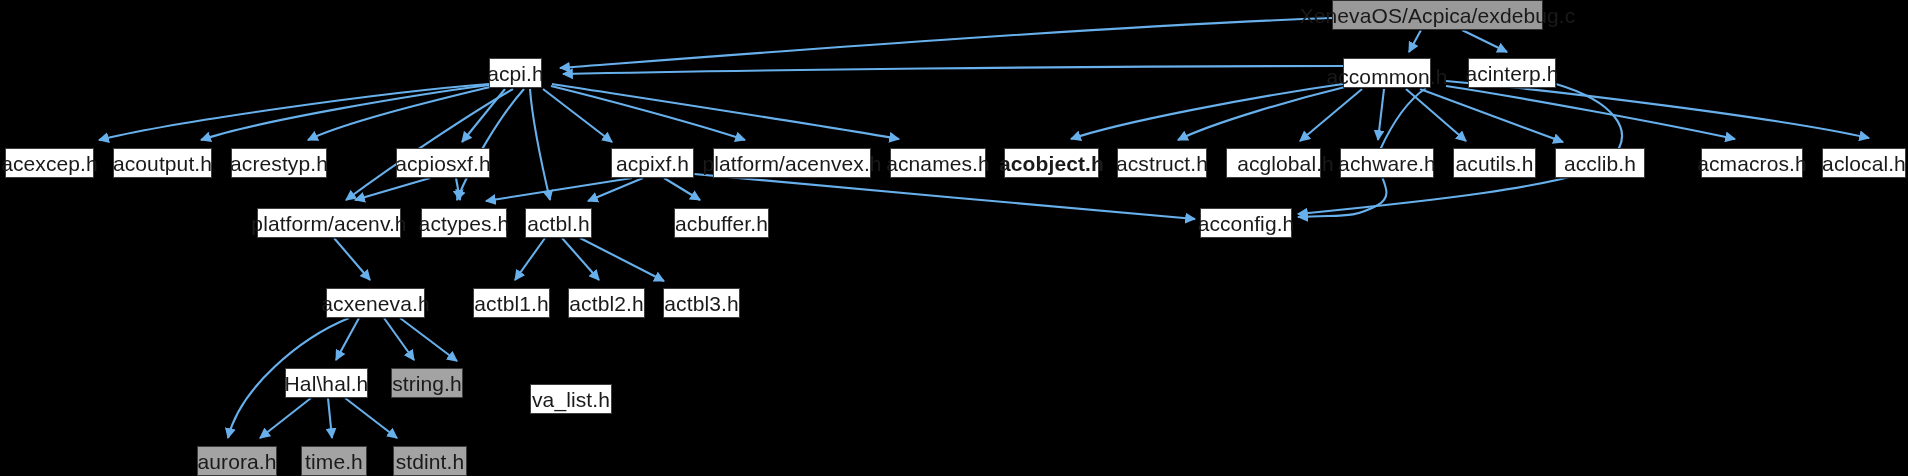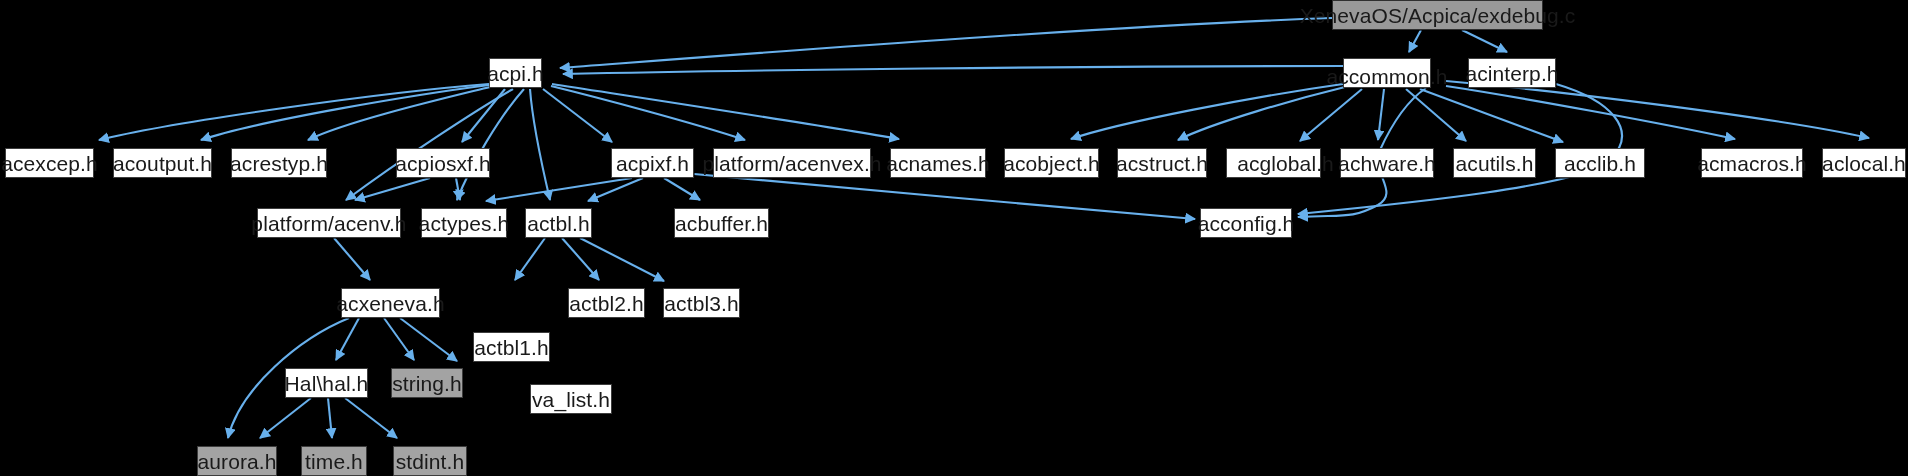--- a/index.html
+++ b/index.html
@@ -132,21 +132,21 @@
       </div>
       <div class="node" style="left: 611px; top: 148px; width: 83px;">
         <span class="node-label">acpixf.h</span>
       </div>
       <div class="node" style="left: 713px; top: 148px; width: 158px;">
         <span class="node-label">platform/acenvex.h</span>
       </div>
       <div class="node" style="left: 890px; top: 148px; width: 96px;">
         <span class="node-label">acnames.h</span>
       </div>
-      <div class="node" style="left: 1004px; top: 148px; width: 95px;">
+      <div class="node" style="left: 1004px; top: 148px; width: 95px; font-weight: bold;">
         <span class="node-label">acobject.h</span>
       </div>
       <div class="node" style="left: 1117px; top: 148px; width: 90px;">
         <span class="node-label">acstruct.h</span>
       </div>
       <div class="node" style="left: 1226px; top: 148px; width: 95px; padding-left: 24px;">
         <span class="node-label">acglobal.h</span>
       </div>
       <div class="node" style="left: 1340px; top: 148px; width: 94px;">
         <span class="node-label">achware.h</span>
@@ -171,24 +171,24 @@
       </div>
       <div class="node" style="left: 525px; top: 208px; width: 67px;">
         <span class="node-label">actbl.h</span>
       </div>
       <div class="node" style="left: 674px; top: 208px; width: 95px;">
         <span class="node-label">acbuffer.h</span>
       </div>
       <div class="node" style="left: 1200px; top: 208px; width: 92px;">
         <span class="node-label">acconfig.h</span>
       </div>
-      <div class="node" style="left: 326px; top: 288px; width: 99px; margin-left: 15px;">
+      <div class="node" style="left: 326px; top: 288px; width: 99px;">
         <span class="node-label">acxeneva.h</span>
       </div>
-      <div class="node" style="left: 473px; top: 288px; width: 77px; margin-top: 44px;">
+      <div class="node" style="left: 473px; top: 288px; width: 77px;">
         <span class="node-label">actbl1.h</span>
       </div>
       <div class="node" style="left: 568px; top: 288px; width: 77px;">
         <span class="node-label">actbl2.h</span>
       </div>
       <div class="node" style="left: 663px; top: 288px; width: 77px;">
         <span class="node-label">actbl3.h</span>
       </div>
       <div class="node" style="left: 285px; top: 368px; width: 83px;">
         <span class="node-label">Hal\hal.h</span>

